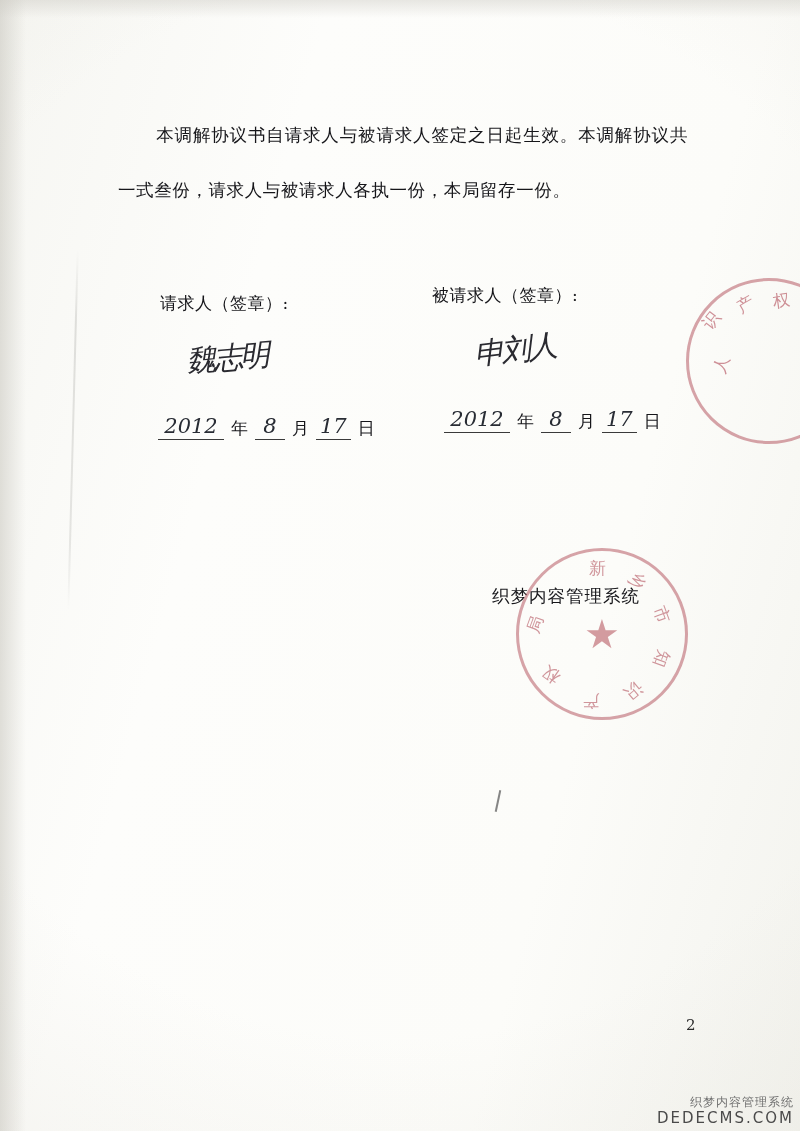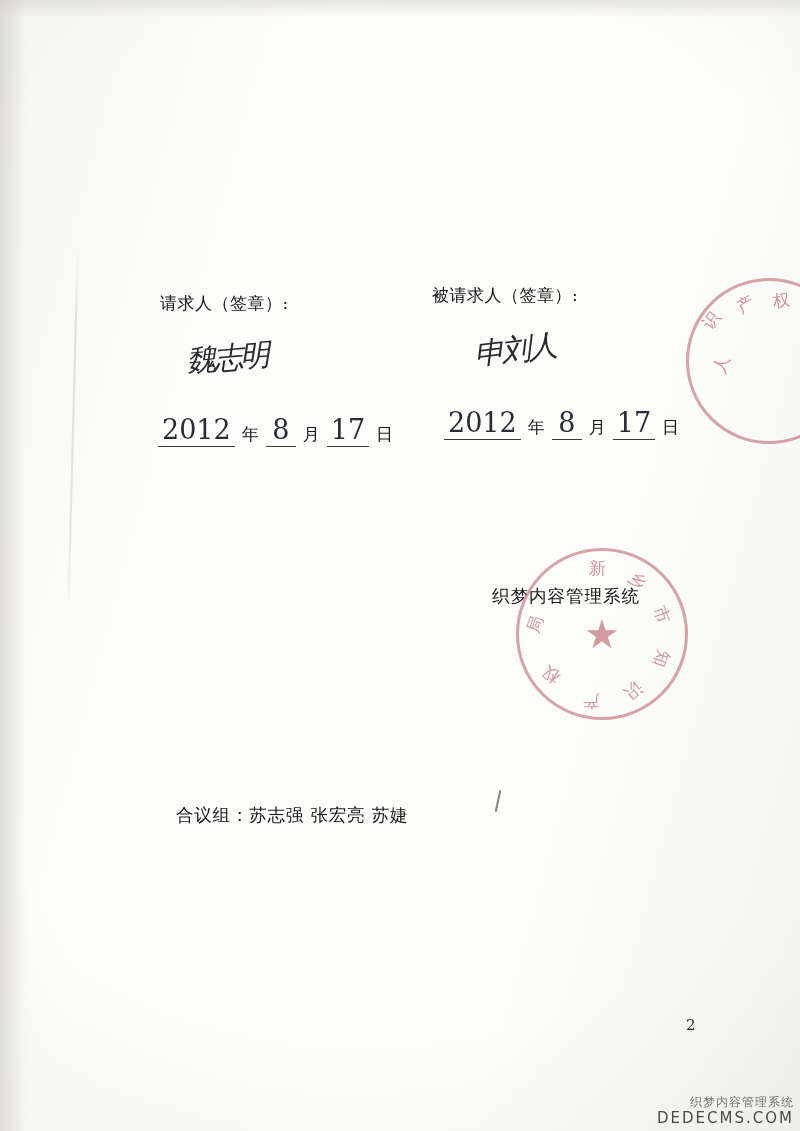--- a/index.html
+++ b/index.html
@@ -105,21 +105,22 @@
     position: absolute;
     font-family: "DejaVu Serif", "Liberation Serif", serif;
     font-size: 17px;
     color: #16161a;
     white-space: nowrap;
   }
   .date-row-1 { left: 158px; top: 415px; }
   .date-row-2 { left: 444px; top: 408px; }
   .date-row .num {
     display: inline-block;
-    font-size: 27px;
+    font-style: italic;
+    font-size: 21px;
     color: #282c34;
     border-bottom: 1.4px solid #3a3a3a;
     padding: 0 4px 1px 4px;
     transform: translateY(-1px);
   }
   .date-row .num.yr { min-width: 58px; text-align: center; letter-spacing: 0px; }
   .date-row .num.mo { min-width: 22px; text-align: center; }
   .date-row .num.dy { min-width: 22px; }
   .date-row .cn { padding: 0 7px; }
 
@@ -243,20 +244,21 @@
 </head>
 <body>
 
 <div class="page">
 
   <div class="scan-tint"></div>
   <div class="scan-edge-left"></div>
   <div class="scan-edge-top"></div>
   <div class="crease"></div>
 
+  <div class="body-text"><span class="indent"></span><span>本调解协议书自请求人与被请求人签定之日起生效。本调解协议共一式叁份，请求人与被请求人各执一份，本局留存一份。</span></div>
 
   <div class="sig-label sig-claimant-label">请求人（签章）:</div>
   <div class="sig-label sig-respondent-label">被请求人（签章）:</div>
 
   <div class="handwriting hw-sign-1">魏志明</div>
   <div class="handwriting hw-sign-2">申刘人</div>
 
   <div class="date-row date-row-1">
     <span class="num yr">2012</span><span class="cn">年</span><span class="num mo">8</span><span class="cn">月</span><span class="num dy">17</span><span class="cn">日</span>
   </div>
@@ -280,21 +282,20 @@
     <span class="ch" style="left:110px; top:18px; transform:rotate(45deg);">乡</span>
     <span class="ch" style="left:134px; top:52px; transform:rotate(70deg);">市</span>
     <span class="ch" style="left:134px; top:96px; transform:rotate(110deg);">知</span>
     <span class="ch" style="left:106px; top:128px; transform:rotate(140deg);">识</span>
     <span class="ch" style="left:64px; top:138px; transform:rotate(180deg);">产</span>
     <span class="ch" style="left:24px; top:112px; transform:rotate(215deg);">权</span>
     <span class="ch" style="left:8px; top:62px; transform:rotate(-70deg);">局</span>
   </div>
 
 
-  <div class="panel-line"><span>合议组：</span><span>苏志强 张宏亮 苏婕</span></div>
   <div class="stray-mark"></div>
 
   <div class="page-number">2</div>
 
   <div class="watermark">
     <div class="wm-cn">织梦内容管理系统</div>
     <div class="wm-en">DEDECMS.COM</div>
   </div>
 
 </div>

